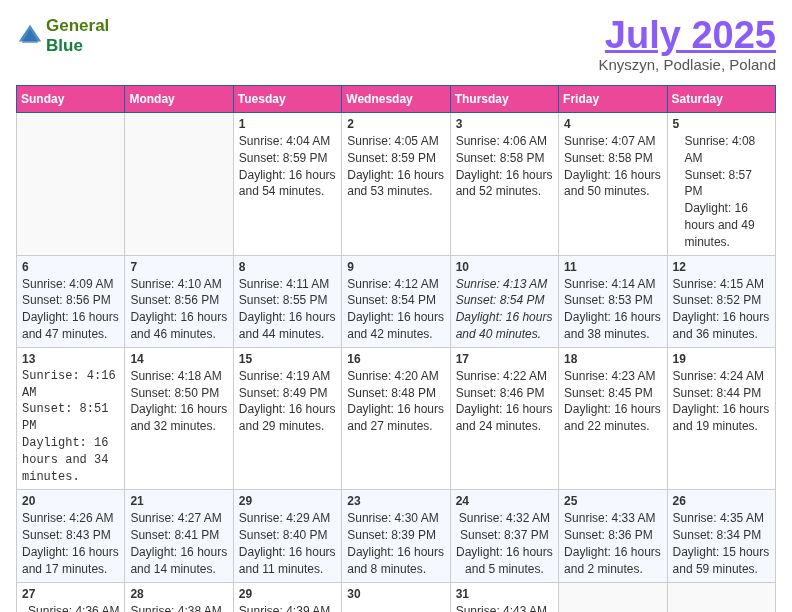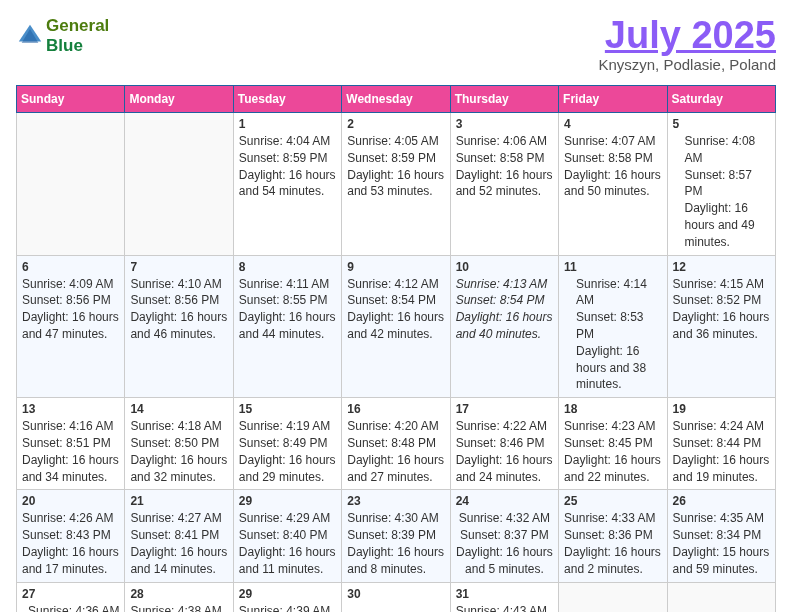--- a/index.html
+++ b/index.html
@@ -176,35 +176,35 @@
 Daylight: 16 hours and 42 minutes.</div>
         </td>
         <td>
           <div class="day-number">10</div>
           <div class="day-info" style="white-space: pre-line; font-style: italic;">Sunrise: 4:13 AM
 Sunset: 8:54 PM
 Daylight: 16 hours and 40 minutes.</div>
         </td>
         <td>
           <div class="day-number">11</div>
-          <div class="day-info" style="white-space: pre-line; margin-left: 12px;">Sunrise: 4:14 AM
+          <div class="day-info" style="white-space: pre-line;">Sunrise: 4:14 AM
 Sunset: 8:53 PM
 Daylight: 16 hours and 38 minutes.</div>
         </td>
         <td>
           <div class="day-number">12</div>
           <div class="day-info" style="white-space: pre-line;">Sunrise: 4:15 AM
 Sunset: 8:52 PM
 Daylight: 16 hours and 36 minutes.</div>
         </td>
       </tr>
       <tr>
         <td>
           <div class="day-number">13</div>
-          <div class="day-info" style="white-space: pre-line;">Sunrise: 4:16 AM
+          <div class="day-info" style="white-space: pre-line; font-family: Liberation Mono, monospace;">Sunrise: 4:16 AM
 Sunset: 8:51 PM
 Daylight: 16 hours and 34 minutes.</div>
         </td>
         <td>
           <div class="day-number">14</div>
           <div class="day-info" style="white-space: pre-line;">Sunrise: 4:18 AM
 Sunset: 8:50 PM
 Daylight: 16 hours and 32 minutes.</div>
         </td>
         <td>

